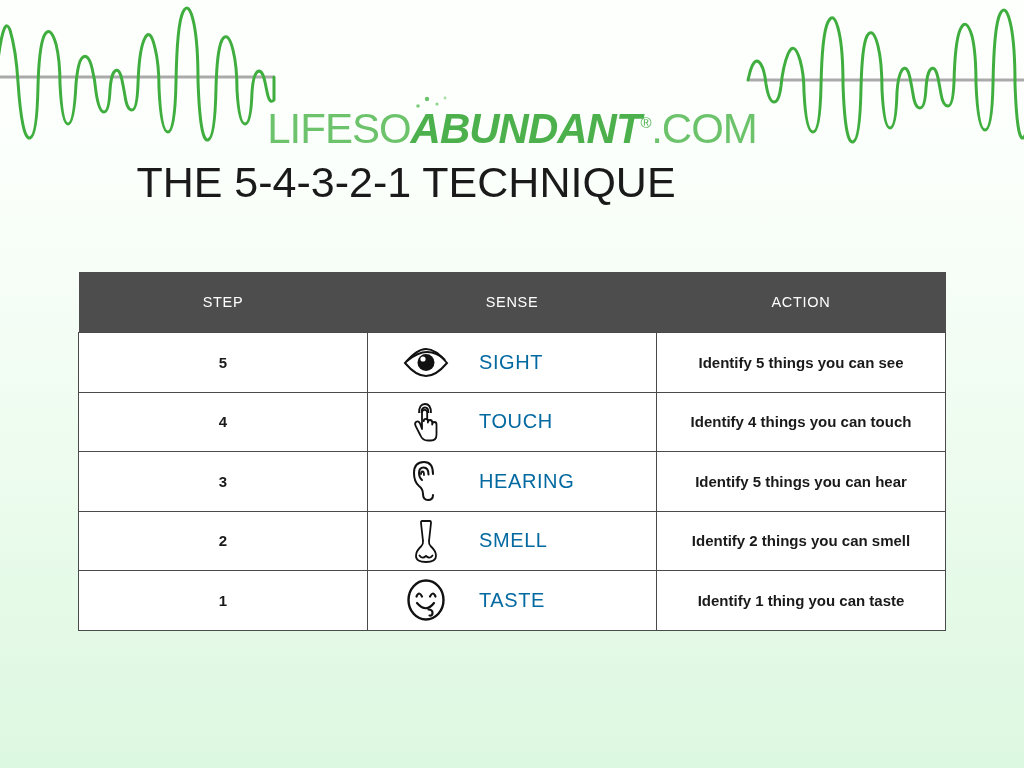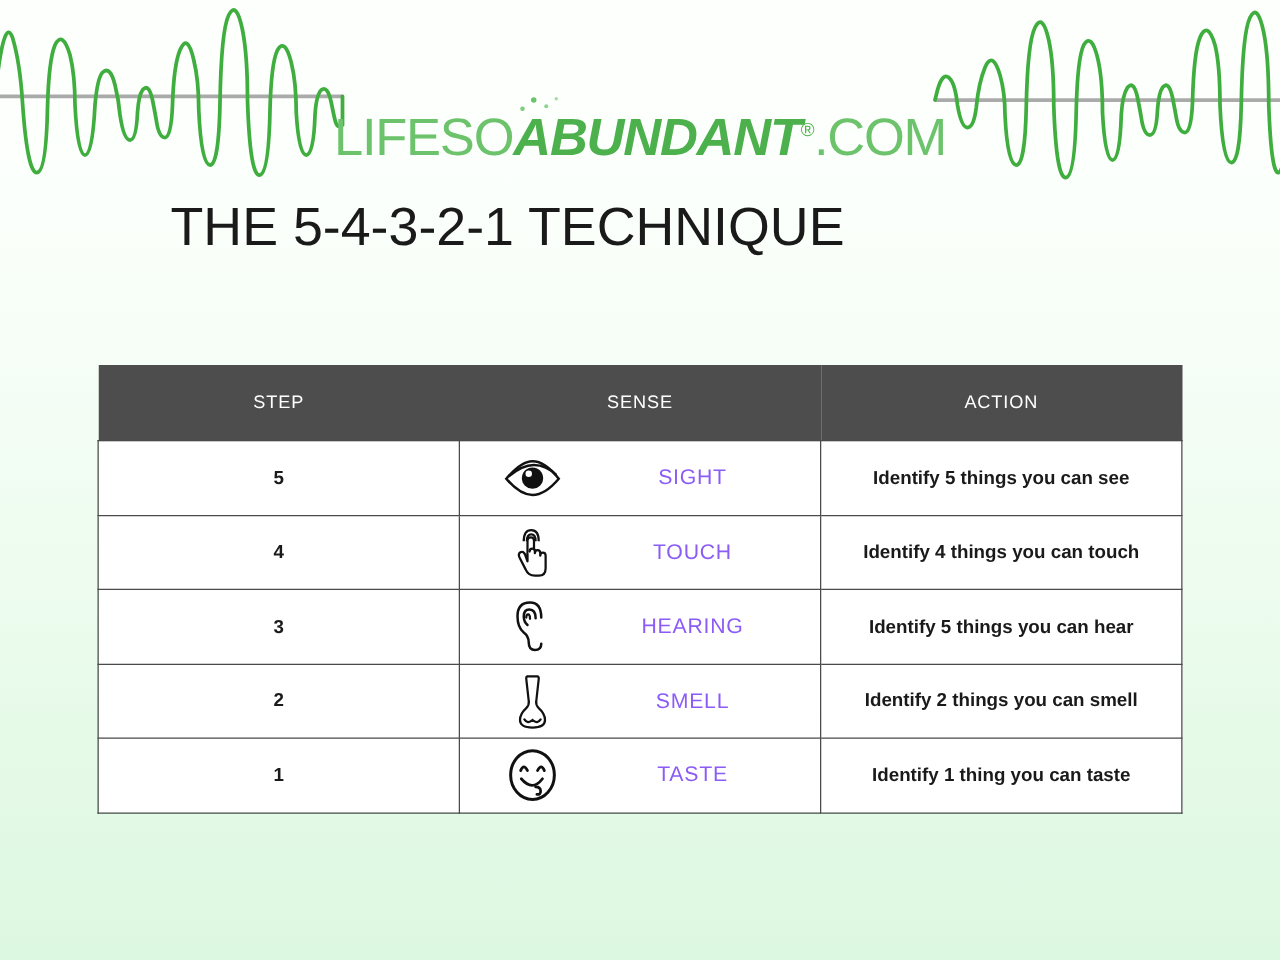--- a/index.html
+++ b/index.html
@@ -19,21 +19,21 @@
   .wave {
     position: absolute;
     top: 0;
   }
   .wave.left  { left: -6px; }
   .wave.right { right: -6px; }
 
   
   .logo-wrap {
     position: absolute;
-    top: 89px;
+    top: 108px;
     left: 0;
     width: 1024px;
     text-align: center;
     line-height: 1;
     white-space: nowrap;
   }
   .logo-text {
     display: inline-block;
     position: relative;
     font-size: 42px;
@@ -85,21 +85,21 @@
     font-weight: normal;
     color: #1a1a1a;
     letter-spacing: 0px;
     margin: 0;
   }
 
   
   .table-wrap {
     position: absolute;
     left: 78px;
-    top: 292px;
+    top: 272px;
     width: 868px;
   }
   table.sense-table {
     border-collapse: collapse;
     width: 868px;
     table-layout: fixed;
   }
   table.sense-table th {
     background: #4d4d4d;
     color: #ffffff;
@@ -147,25 +147,25 @@
   }
   .sense-icon {
     width: 62px;
     display: flex;
     align-items: center;
     justify-content: center;
     flex: none;
   }
   .sense-label {
     width: 150px;
-    text-align: center;
+    text-align: left;
     padding-left: 22px;
-    font-size: 17px;
+    font-size: 20px;
     letter-spacing: 0.6px;
-    color: #8b5cf6;
+    color: #0369a1;
   }
 </style>
 </head>
 <body>
 
 <svg class="wave left" width="290" height="150" viewBox="0 0 290 150" fill="none" xmlns="http://www.w3.org/2000/svg">
   <line x1="2" y1="77" x2="280" y2="77" stroke="#aaaaaa" stroke-width="3"></line>
   <path d="M2 77 L4 60 Q10 14 16 30 Q22 50 24 82 Q28 140 36 138 Q43 136 44 86 Q45 48 50 36
            Q56 24 62 44 Q66 60 66 84 Q68 124 74 124 Q80 124 82 84 Q84 62 88 58 Q94 52 98 68
            Q101 80 102 92 Q105 112 110 112 Q115 112 116 90 Q117 76 120 72 Q125 66 128 80

